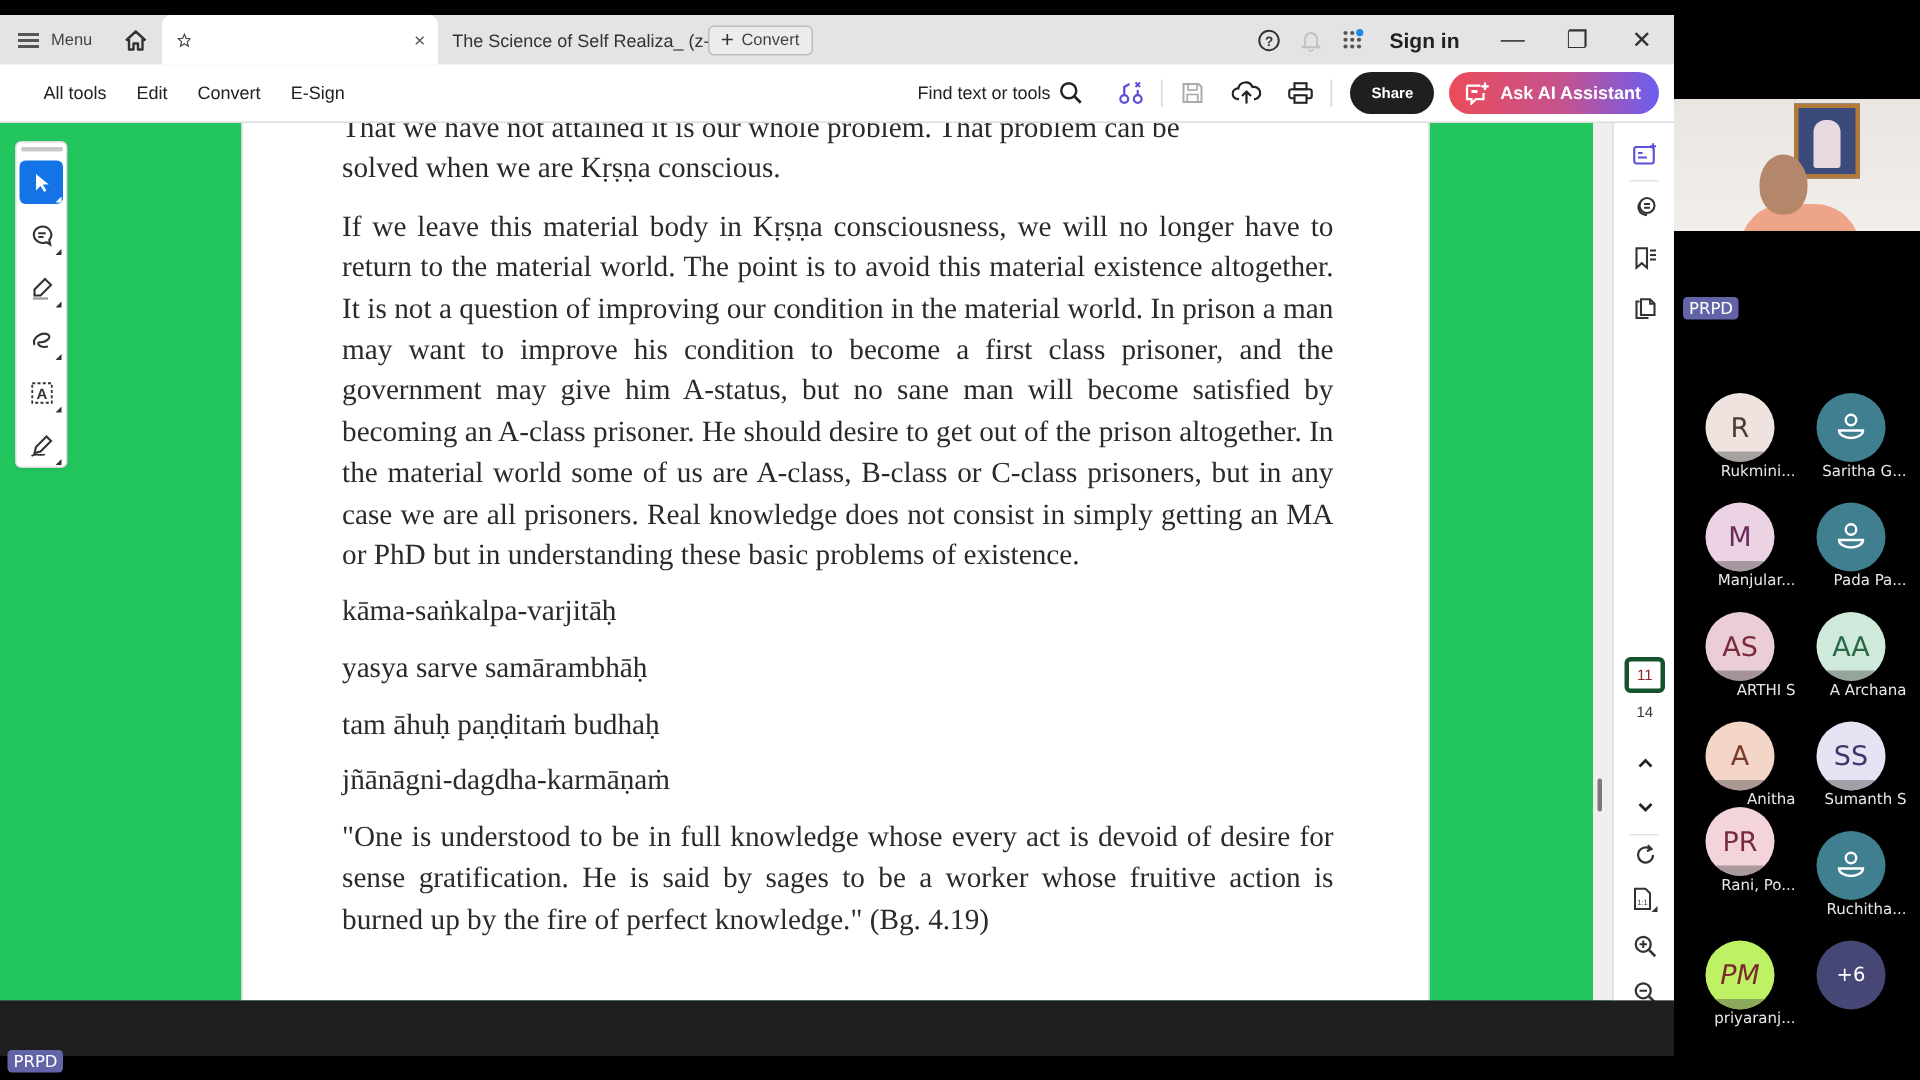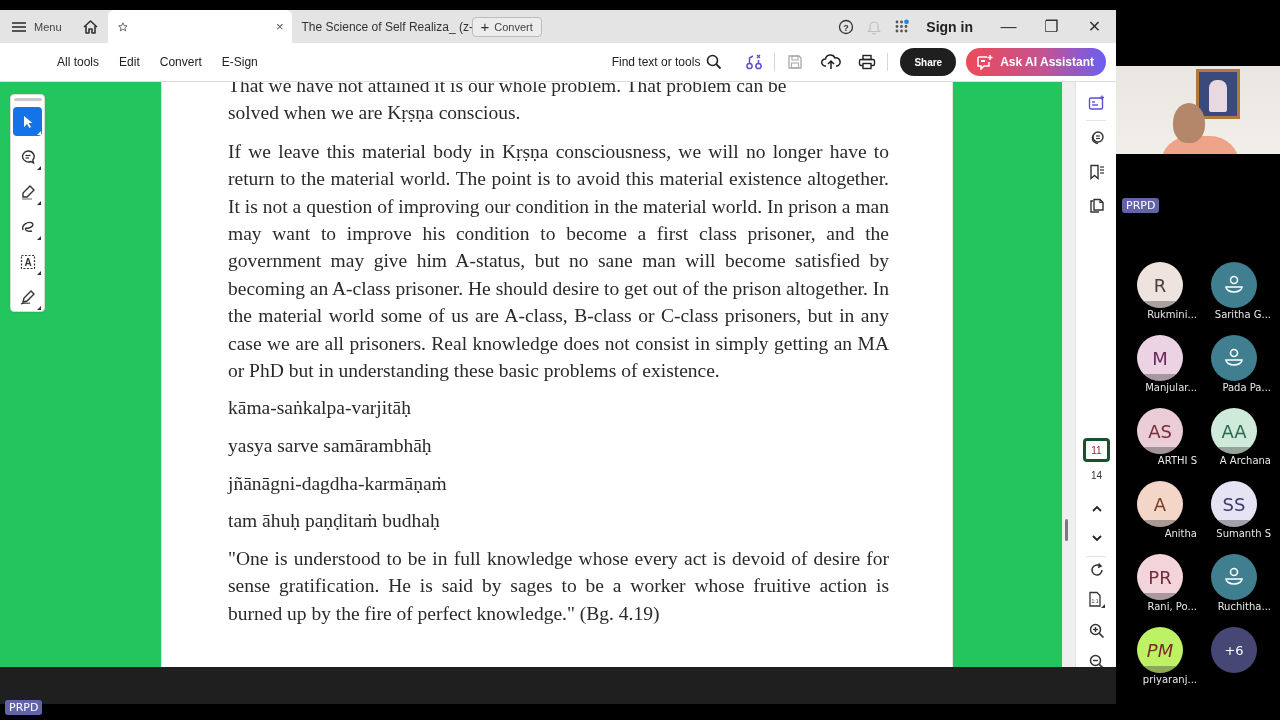--- a/index.html
+++ b/index.html
@@ -20,21 +20,21 @@
   .tab.inactive { width: 176px; color: #333; }
   .create-btn { margin-left: 4px; height: 20px; border: 1px solid #bcbcbc; border-radius: 4px; display: flex; align-items: center; gap: 5px; padding: 0 8px; font-size: 11px; color: #444; background: #ececec; cursor: pointer; }
   .create-btn .plus { font-size: 15px; line-height: 1; color: #333; }
   .tabbar-right { margin-left: auto; display: flex; align-items: center; height: 33px; }
   .tb-icon { width: 28px; height: 33px; display: flex; align-items: center; justify-content: center; cursor: pointer; }
   .signin { font-size: 14px; font-weight: bold; color: #222; padding: 0 14px 0 10px; cursor: pointer; }
   .win-btn { width: 43px; height: 33px; display: flex; align-items: center; justify-content: center; cursor: pointer; color: #333; font-size: 16px; }
 
   .toolbar { position: absolute; left: 0; top: 33px; width: 1116px; height: 39px; background: #fff; border-bottom: 1px solid #dcdcdc; display: flex; align-items: center; }
   .tool-menu { font-size: 12px; color: #222; padding: 0 10px; cursor: pointer; }
-  .tool-menu:first-child { padding-left: 19px; margin-left: 38px; }
+  .tool-menu:first-child { padding-left: 29px; }
   .toolbar-right { margin-left: auto; display: flex; align-items: center; height: 39px; padding-right: 10px; }
   .find { display: flex; align-items: center; gap: 6px; font-size: 12px; color: #222; cursor: pointer; padding-right: 14px; }
   .tr-icon { width: 36px; height: 39px; display: flex; align-items: center; justify-content: center; cursor: pointer; }
   .vsep { width: 1px; height: 18px; background: #d6d6d6; margin: 0 2px; }
   .share-btn { margin-left: 10px; background: #1f1f1f; color: #fff; font-size: 10px; font-weight: bold; border-radius: 16px; height: 28px; padding: 0 14px; display: flex; align-items: center; cursor: pointer; }
   .ai-btn { margin-left: 10px; background: linear-gradient(90deg, #ec4b58 0%, #c35390 55%, #6b5ef2 100%); color: #fff; font-size: 12px; font-weight: bold; border-radius: 16px; height: 28px; padding: 0 12px 0 10px; display: flex; align-items: center; gap: 6px; cursor: pointer; }
 
   
   .quick-tools { position: absolute; left: 10px; top: 84px; width: 35px; height: 218px; background: #fff; border: 1px solid #dadada; border-radius: 4px; box-shadow: 0 1px 2px rgba(0,0,0,0.06); }
   .qt-grip { margin: 3px auto 0; width: 28px; height: 3px; background: #c9c9c9; border-radius: 2px; }
@@ -199,22 +199,22 @@
     </div>
   </div>
 
   <div class="doc-area">
     <div class="page">
       <div class="page-text">
         <p class="cut"><span>That we have not attained it is our whole problem. That problem can be</span><br><span>solved when we are Kṛṣṇa conscious.</span></p>
         <p class="para">If we leave this material body in Kṛṣṇa consciousness, we will no longer have to return to the material world. The point is to avoid this material existence altogether. It is not a question of improving our condition in the material world. In prison a man may want to improve his condition to become a first class prisoner, and the government may give him A-status, but no sane man will become satisfied by becoming an A-class prisoner. He should desire to get out of the prison altogether. In the material world some of us are A-class, B-class or C-class prisoners, but in any case we are all prisoners. Real knowledge does not consist in simply getting an MA or PhD but in understanding these basic problems of existence.</p>
         <p class="verse">kāma-saṅkalpa-varjitāḥ</p>
         <p class="verse">yasya sarve samārambhāḥ</p>
+        <p class="verse">tam āhuḥ paṇḍitaṁ budhaḥ</p>
         <p class="verse">jñānāgni-dagdha-karmāṇaṁ</p>
-        <p class="verse">tam āhuḥ paṇḍitaṁ budhaḥ</p>
         <p class="para">"One is understood to be in full knowledge whose every act is devoid of desire for sense gratification. He is said by sages to be a worker whose fruitive action is burned up by the fire of perfect knowledge." (Bg. 4.19)</p>
       </div>
     </div>
     <div class="right-gutter"></div>
     <div class="scroll-thumb"></div>
   </div>
 
   <div class="quick-tools">
     <div class="qt-grip"></div>
     <div class="qt-btn sel">
@@ -406,21 +406,21 @@
     <div class="part-name">Anitha</div>
   </div>
   <div class="part" style="left:81px; top:219px;">
     <div class="avatar" style="background:#e6e3f4; color:#3a3a6a;">
         <span>SS</span>
         <span class="strip"></span>
       </div>
     <div class="part-name">Sumanth S</div>
   </div>
 
-  <div class="part" style="left:7px; top:292px;">
+  <div class="part" style="left:7px; top:276px;">
     <div class="avatar" style="background:#f2d4da; color:#7a2a3a;">
         <span>PR</span>
         <span class="strip"></span>
       </div>
     <div class="part-name">Rani, Po...</div>
   </div>
   <div class="part" style="left:81px; top:292px;">
     <div class="avatar" style="background:#3f7f8f;">
       <svg width="22" height="22" viewBox="0 0 22 22">
           <circle cx="11" cy="6" r="3.5" fill="none" stroke="#fff" stroke-width="1.6"></circle>

